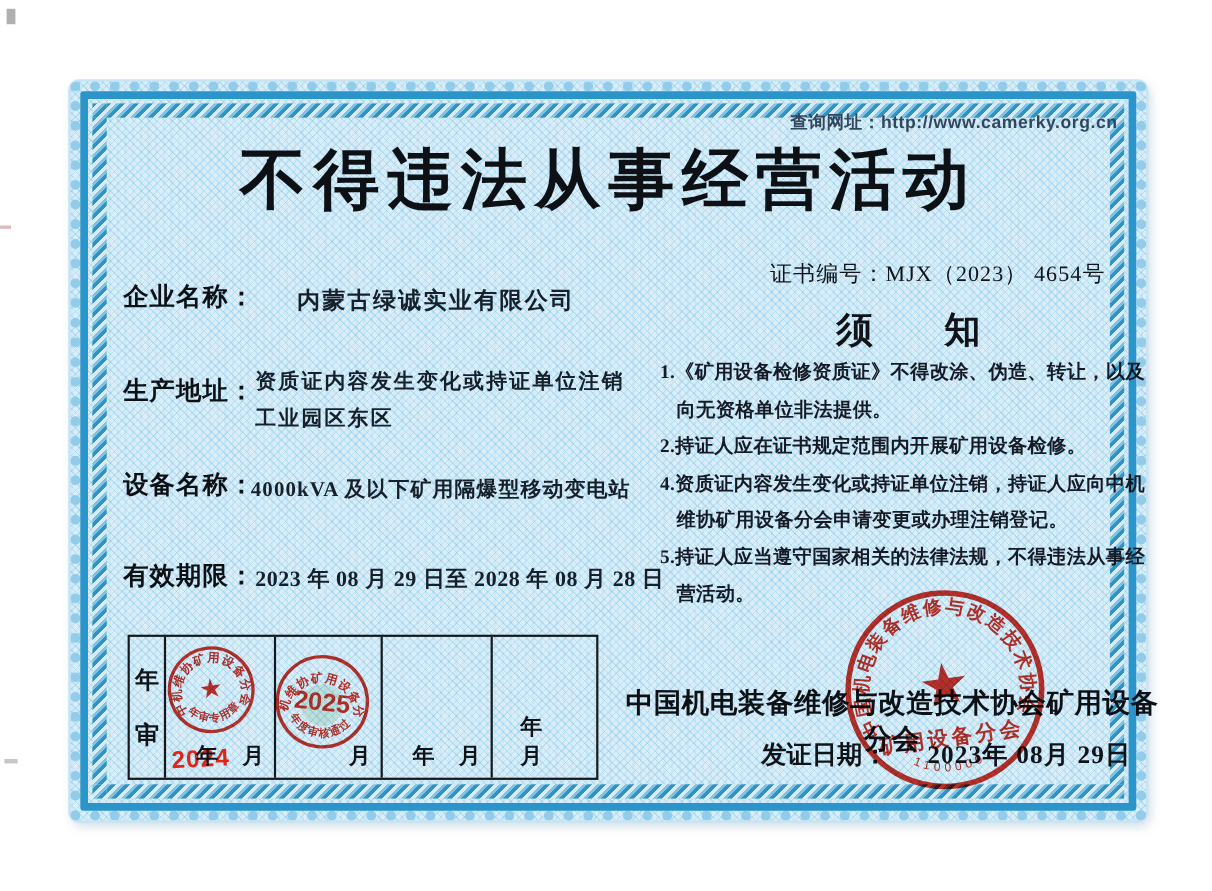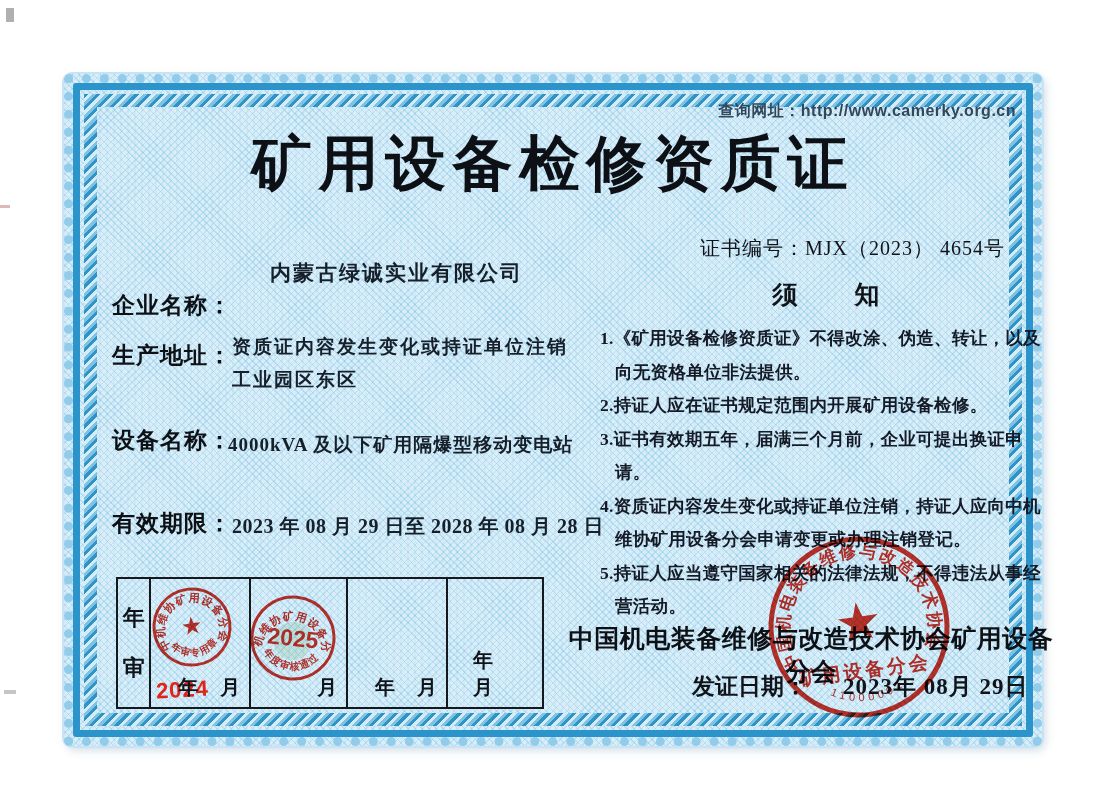--- a/index.html
+++ b/index.html
@@ -46,21 +46,21 @@
     position:absolute;font-weight:700;color:#15202b;
     font-family:"Liberation Serif","DejaVu Serif",serif;
   }
   .v-company{top:185px;left:206px;font-size:21px;letter-spacing:2px;}
   .v-addr1{top:260px;left:168px;font-size:19px;letter-spacing:2px;}
   .v-addr2{top:293px;left:168px;font-size:19px;letter-spacing:2px;text-align:center;}
   .v-equip{top:358px;left:164px;font-size:19px;letter-spacing:1px;}
   .v-valid{top:439px;left:168px;font-size:20px;letter-spacing:.5px;}
   .notice-title{
     position:absolute;top:204px;left:545px;width:450px;text-align:center;
-    font-size:25px;font-weight:800;letter-spacing:16px;
+    font-size:33px;font-weight:800;letter-spacing:16px;
     font-family:"Liberation Serif","DejaVu Serif",serif;
   }
   .notice-list{position:absolute;top:248px;left:536px;width:452px;}
   .nitem{
     font-size:17.5px;line-height:33.5px;font-weight:600;color:#141a26;
     font-family:"Liberation Serif","DejaVu Serif",serif;
     padding-left:15px;text-indent:-15px;letter-spacing:.3px;
   }
   
   .yr-table{
@@ -107,44 +107,43 @@
 <div class="cert">
 
   <div class="frame lace"></div>
   <div class="frame band"></div>
   <div class="frame stripe"></div>
 
   <div class="url-line">
     <span>查询网址：</span><span>http://www.camerky.org.cn</span>
   </div>
 
-  <div class="cert-title">矿用设备检修资质证</div>
+  <div class="cert-title">不得违法从事经营活动</div>
 
   <div class="cert-no">
     <span>证书编号：</span><span>MJX（2023） 4654号</span>
   </div>
 
-  <div class="flabel" style="top:180px;left:48px;margin-top:36px;">企业名称：</div>
+  <div class="flabel" style="top:180px;left:48px;">企业名称：</div>
   <div class="fval v-company">内蒙古绿诚实业有限公司</div>
 
   <div class="flabel" style="top:266px;left:48px;">生产地址：</div>
   <div class="fval v-addr1">资质证内容发生变化或持证单位注销</div>
   <div class="fval v-addr2">工业园区东区</div>
 
   <div class="flabel" style="top:351px;left:48px;">设备名称：</div>
   <div class="fval v-equip">4000kVA 及以下矿用隔爆型移动变电站</div>
 
   <div class="flabel" style="top:434px;left:48px;">有效期限：</div>
   <div class="fval v-valid">2023 年 08 月 29 日至 2028 年 08 月 28 日</div>
 
   <div class="notice-title">须　知</div>
   <div class="notice-list">
     <div class="nitem">1.《矿用设备检修资质证》不得改涂、伪造、转让，以及向无资格单位非法提供。</div>
     <div class="nitem">2.持证人应在证书规定范围内开展矿用设备检修。</div>
-    <div class="nitem">3.证书有效期五年，届满三个月前，企业可提出换证申请。</div>
     <div class="nitem">4.资质证内容发生变化或持证单位注销，持证人应向中机维协矿用设备分会申请变更或办理注销登记。</div>
     <div class="nitem">5.持证人应当遵守国家相关的法律法规，不得违法从事经营活动。</div>
   </div>
 
   <div class="yr-table">
     <div class="yr-head">
       <span>年</span>
       <span>审</span>
     </div>
     <div class="yr-cell c1">

